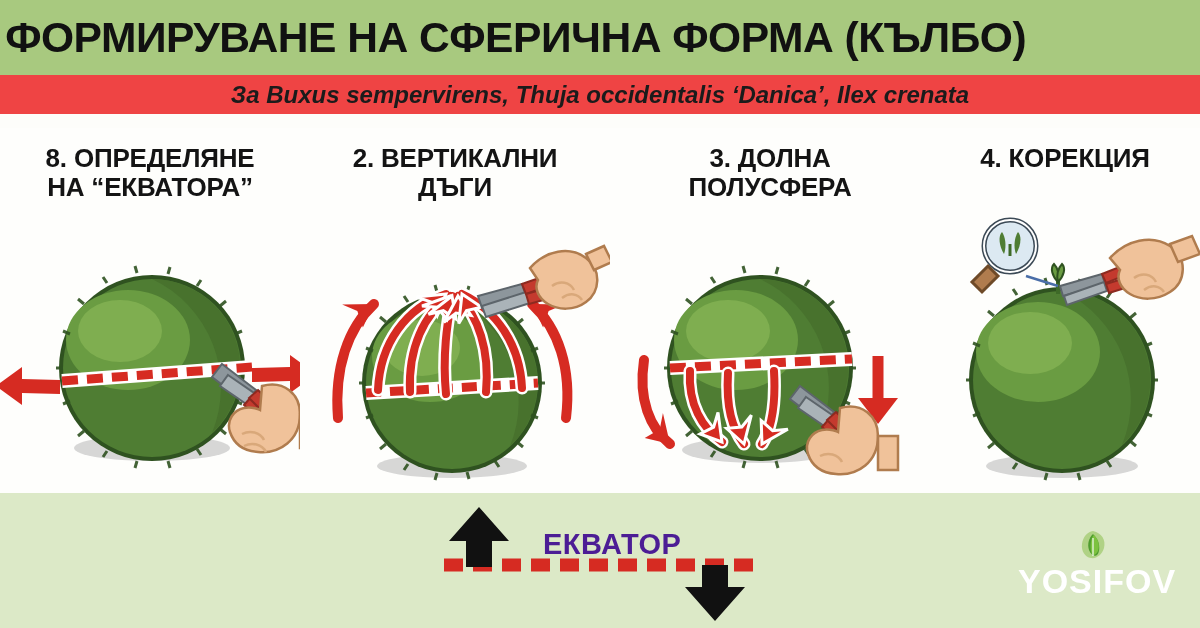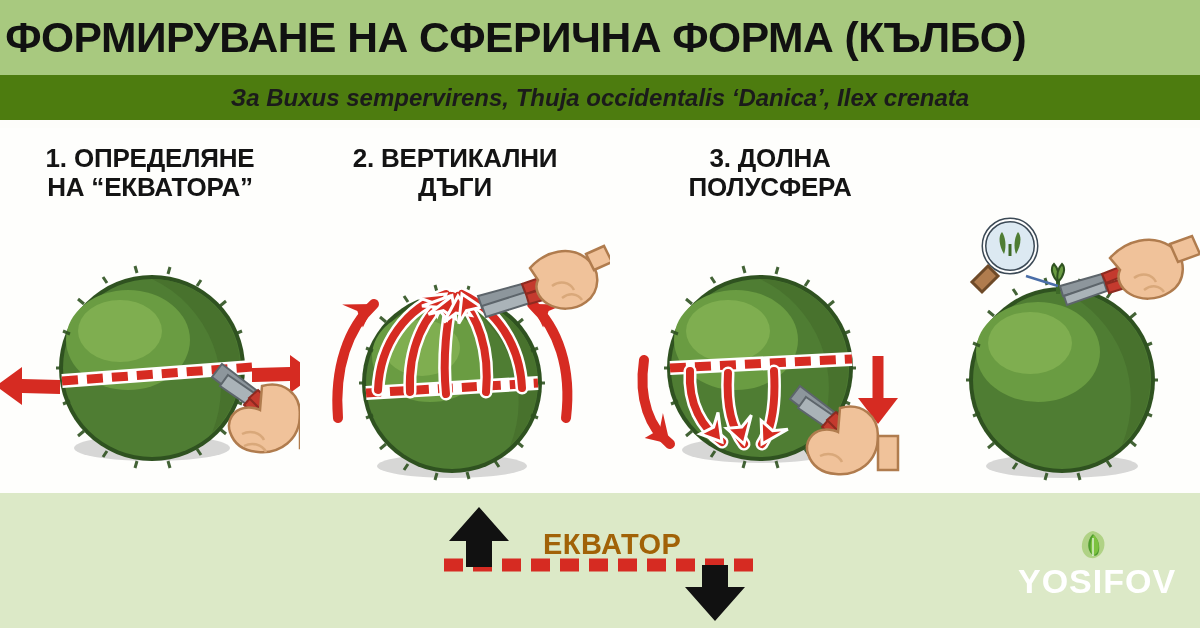--- a/index.html
+++ b/index.html
@@ -16,22 +16,22 @@
     background:#a8c97f;
     display:flex;align-items:center;justify-content:flex-start;
   }
   .header-title{
     font-size:43px;font-weight:bold;color:#111111;
     letter-spacing:-0.5px;white-space:nowrap;
     transform:scaleX(0.99);
     font-family:"Liberation Sans","DejaVu Sans",sans-serif;
   }
   .subtitle-band{
-    position:absolute;left:0;top:75px;width:1200px;height:45px;
-    background:#4d7c0f;
+    position:absolute;left:0;top:75px;width:1200px;height:39px;
+    background:#ef4444;
     display:flex;align-items:center;justify-content:center;
   }
   .subtitle-text{
     font-size:24px;font-style:italic;font-weight:bold;color:#1b1b1b;
     white-space:nowrap;
   }
 
   
   .main-area{
     position:absolute;left:0;top:128px;width:1200px;height:365px;
@@ -53,21 +53,21 @@
 
   .panel-art{position:absolute;left:0;top:0;width:100%;height:365px;}
 
   
   .footer-band{
     position:absolute;left:0;top:493px;width:1200px;height:135px;
     background:#dce9c7;
   }
   .equator-label{
     position:absolute;left:543px;top:528px;
-    font-size:29px;font-weight:bold;color:#a16207;letter-spacing:0.5px;
+    font-size:29px;font-weight:bold;color:#4c1d95;letter-spacing:0.5px;
   }
   .footer-svg{position:absolute;left:0;top:493px;width:1200px;height:135px;}
 
   .logo-wrap{
     position:absolute;left:1018px;top:528px;width:150px;height:80px;
     text-align:center;
   }
   .logo-mark{display:block;margin:0 auto 2px auto;}
   .logo-text{
     font-size:34px;font-weight:bold;color:#ffffff;letter-spacing:1px;
@@ -83,21 +83,21 @@
     <div class="header-title">ФОРМИРУВАНЕ НА СФЕРИЧНА ФОРМА (КЪЛБО)</div>
   </div>
 
   <div class="subtitle-band">
     <div class="subtitle-text">За Buxus sempervirens, Thuja occidentalis ‘Danica’, Ilex crenata</div>
   </div>
 
   <div class="main-area">
 
     <div class="panel panel-1">
-      <div class="panel-heading">1. ОПРЕДЕЛЯНЕ
+      <div class="panel-heading">8. ОПРЕДЕЛЯНЕ
 НА “ЕКВАТОРА”</div>
       <svg class="panel-art" viewBox="0 0 300 365">
 
         <ellipse cx="152" cy="320" rx="78" ry="13" fill="#c9c9c9" opacity="0.75"></ellipse>
 
         <g>
           <circle cx="152" cy="240" r="93" fill="#2f5220"></circle>
           <circle cx="152" cy="240" r="89" fill="#4f7d33"></circle>
           <path d="M152 151 a89 89 0 0 1 60 154 a120 120 0 0 0 -60 -154 z" fill="#46702d" opacity="0.85"></path>
           <ellipse cx="128" cy="212" rx="62" ry="50" fill="#6a9c42"></ellipse>
@@ -252,20 +252,21 @@
           <path d="M220 290 l26 24 l-8 9 l-26 -24 z" fill="#c43a2e" stroke="#8d2a20" stroke-width="2"></path>
           <path d="M226 284 l28 28 l-9 8 l-28 -28 z" fill="#c43a2e" stroke="#8d2a20" stroke-width="2"></path>
           <path d="M230 280 c22 -6 38 8 38 28 c0 26 -20 40 -42 38 c-14 -1 -24 -8 -28 -20 c-4 -12 4 -22 14 -24 c8 -2 16 2 16 2 l2 -24 z" fill="#f0c29a" stroke="#b07c4e" stroke-width="2.5"></path>
           <path d="M210 328 c8 -4 18 -2 22 6" fill="none" stroke="#d9a87a" stroke-width="2.5"></path>
           <path d="M268 308 l20 0 l0 34 l-20 0 z" fill="#f0c29a" stroke="#b07c4e" stroke-width="2.5"></path>
         </g>
       </svg>
     </div>
 
     <div class="panel panel-4">
+      <div class="panel-heading">4. КОРЕКЦИЯ</div>
       <svg class="panel-art" viewBox="0 0 270 365">
         <ellipse cx="132" cy="338" rx="76" ry="12" fill="#c9c9c9" opacity="0.75"></ellipse>
         <g>
           <circle cx="132" cy="252" r="93" fill="#2f5220"></circle>
           <circle cx="132" cy="252" r="89" fill="#4f7d33"></circle>
           <path d="M132 163 a89 89 0 0 1 60 154 a120 120 0 0 0 -60 -154 z" fill="#46702d" opacity="0.85"></path>
           <ellipse cx="108" cy="224" rx="62" ry="50" fill="#6a9c42"></ellipse>
           <ellipse cx="100" cy="215" rx="42" ry="31" fill="#7fae50"></ellipse>
           <g stroke="#2f5220" stroke-width="3" fill="none" opacity="0.9">
             <path d="M43 252 l-7 0 M50 218 l-7 -3 M64 188 l-6 -5 M87 167 l-4 -6 M117 157 l-2 -7 M148 158 l2 -7 M177 170 l4 -6 M200 190 l6 -5 M215 218 l7 -3 M221 252 l7 0 M215 285 l7 3 M200 313 l6 5 M177 333 l4 6 M148 345 l2 7 M117 345 l-2 7 M87 335 l-4 6 M64 315 l-6 5 M50 285 l-7 3"></path>

